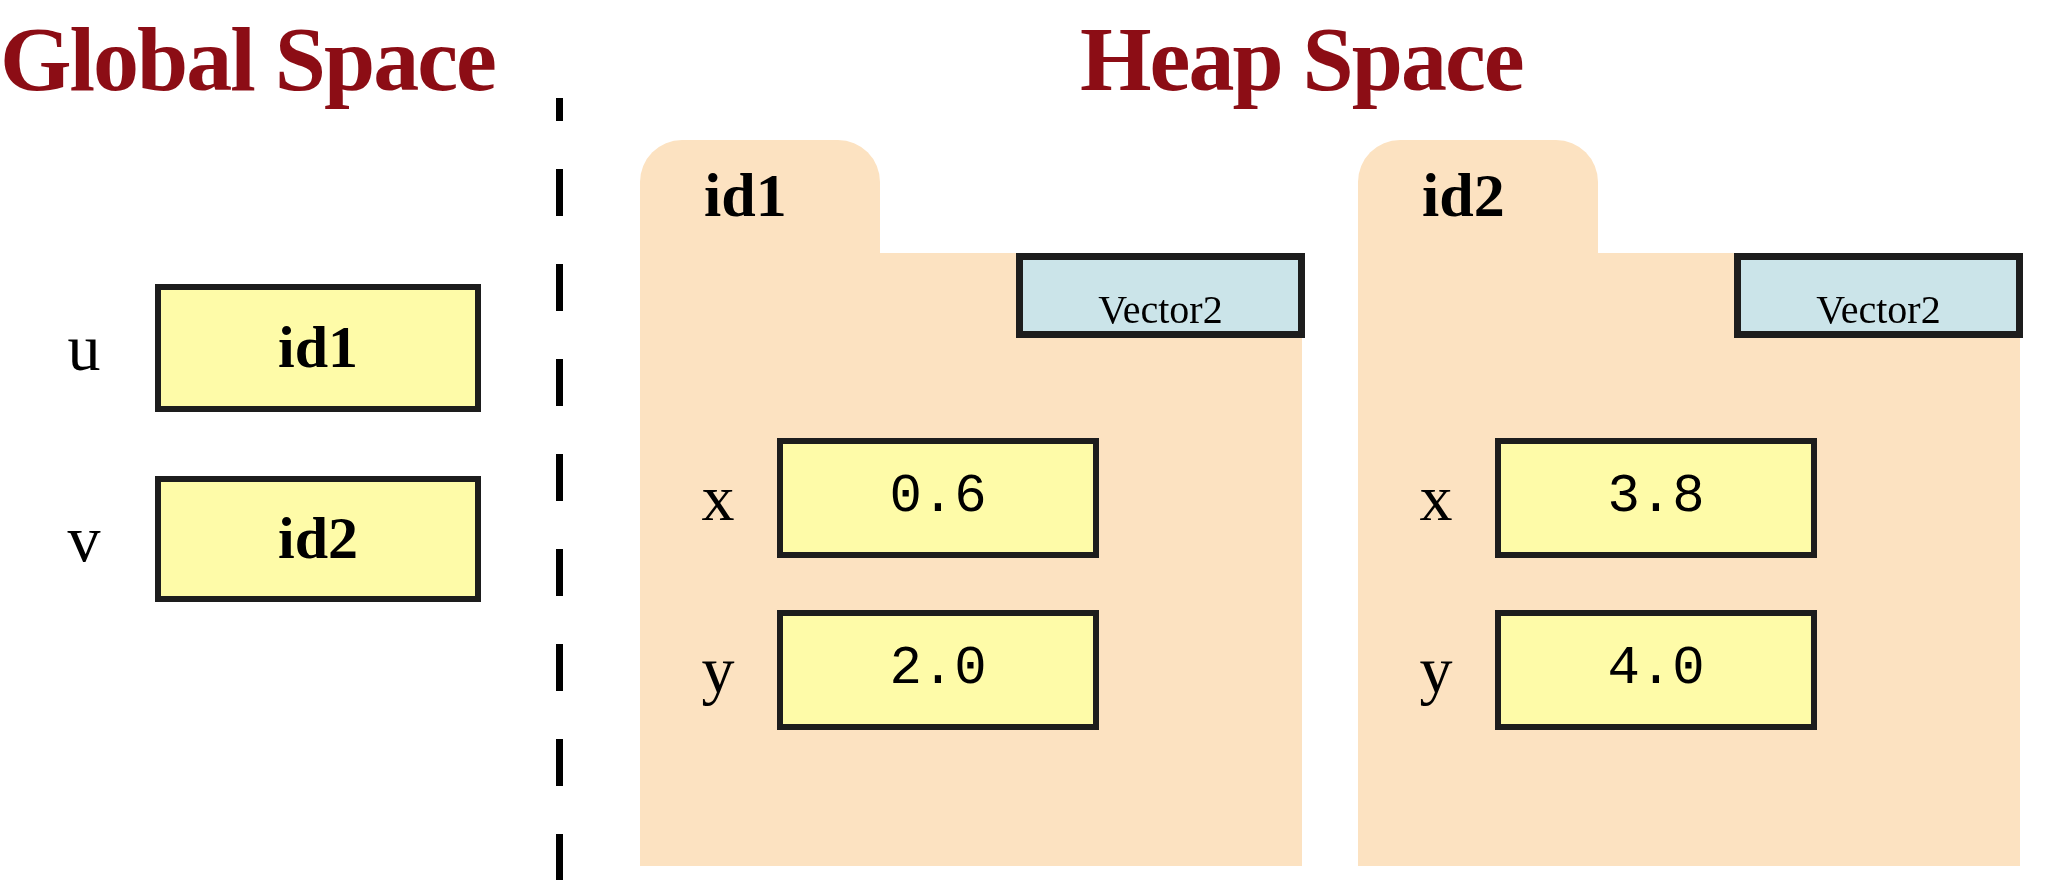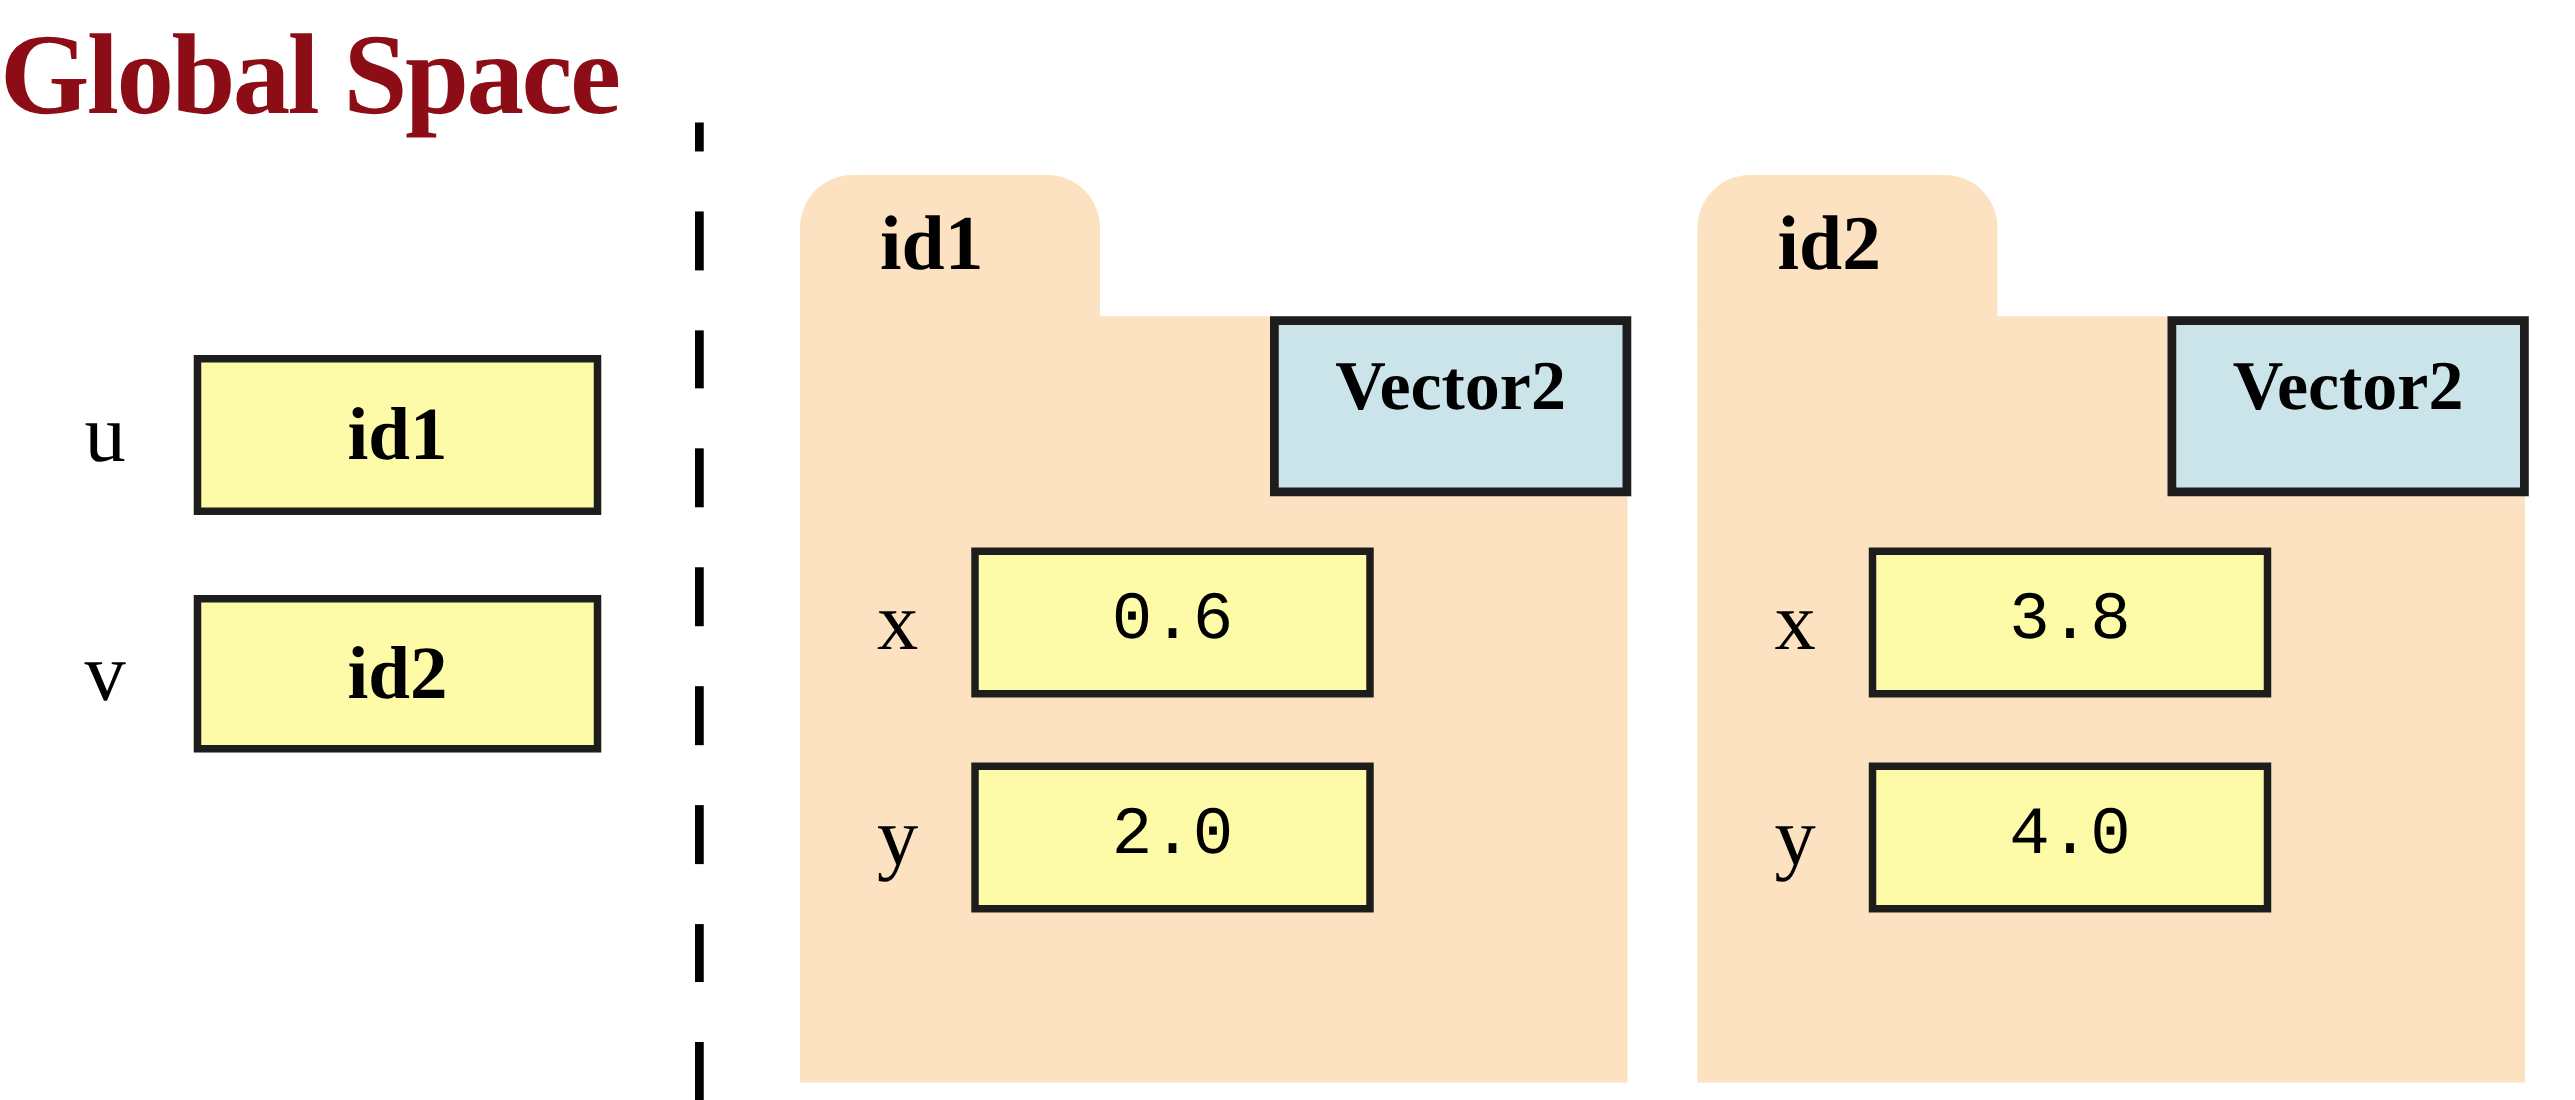--- a/index.html
+++ b/index.html
@@ -101,26 +101,26 @@
     top: 20px;
     font-weight: bold;
     font-size: 62px;
     color: #000000;
   }
   .class-box {
     position: absolute;
     left: 376px;
     top: 113px;
     width: 289px;
-    height: 144px;
+    height: 85px;
     background: #CBE4E9;
     border: 7px solid #1D1D1D;
     text-align: center;
-    font-weight: bold;
-    font-size: 56px;
+    font-weight: normal;
+    font-size: 40px;
     line-height: 99px;
     color: #000000;
   }
   .field-label {
     position: absolute;
     left: 38px;
     width: 80px;
     text-align: center;
     font-size: 66px;
     color: #000000;
@@ -143,20 +143,21 @@
   .row-y .field-label { top: 470px; height: 120px; line-height: 120px; }
   .row-y .field-box   { top: 470px; }
 </style>
 </head>
 <body>
 
 <div id="canvas">
 
   <div id="global-title" class="space-title">Global Space</div>
 
+  <div id="heap-title" class="space-title">Heap Space</div>
 
   <div id="divider"></div>
 
   <div id="var-row-0">
     <div class="var-label">u</div>
     <div class="var-box">id1</div>
   </div>
 
   <div id="var-row-1">
     <div class="var-label">v</div>

